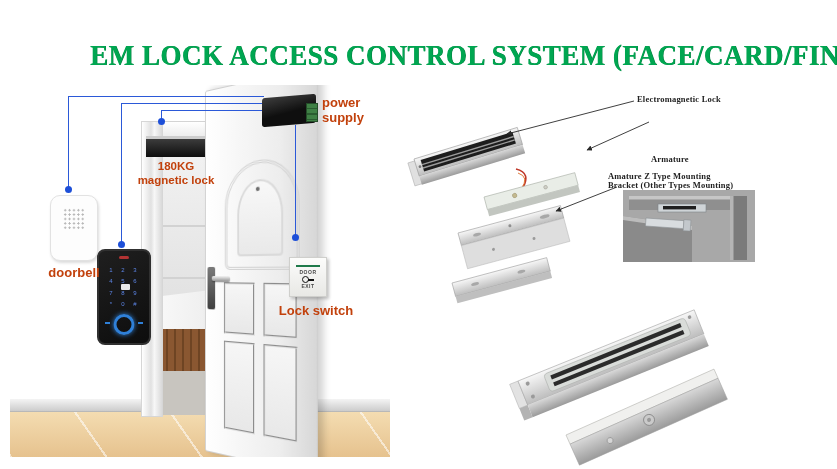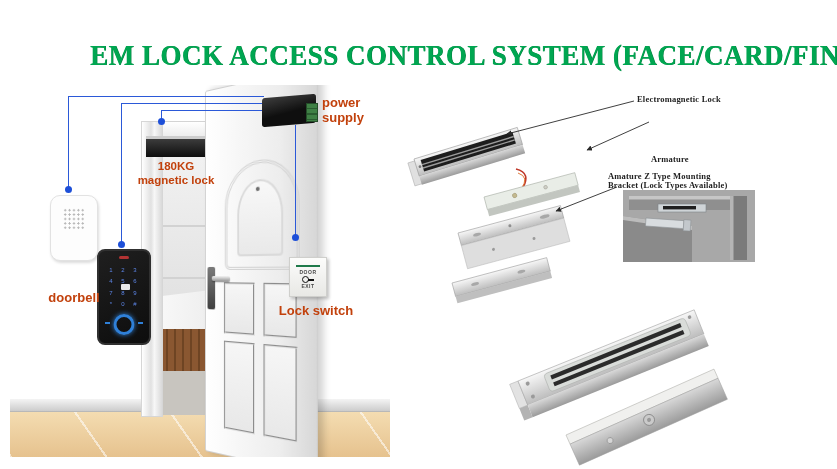--- a/index.html
+++ b/index.html
@@ -89,21 +89,21 @@
   .psu{position:absolute;left:252px;top:11px;width:54px;height:29px;z-index:7;}
   .psu-body{position:absolute;inset:0;border-radius:3px;transform:skewY(-5deg);
     background:linear-gradient(170deg,#3d3d3d,#0f0f0f 55%);}
   .psu-term{position:absolute;right:-2px;top:7px;width:10px;height:17px;
     background:repeating-linear-gradient(#3f8045 0 4px,#2a5c30 4px 5.5px);border:1px solid #244d29;}
 
   
   .lbl{position:absolute;font-weight:bold;color:#c2410c;font-family:"Liberation Sans",sans-serif;z-index:9;}
   .lbl-power{left:312px;top:10px;width:56px;font-size:13px;line-height:15px;}
   .lbl-lock{left:124px;top:74px;width:84px;font-size:11.5px;line-height:14px;text-align:center;z-index:6;}
-  .lbl-doorbell{left:30px;top:180px;width:68px;font-size:13px;text-align:center;margin-top:25px;}
+  .lbl-doorbell{left:30px;top:180px;width:68px;font-size:13px;text-align:center;}
   .lbl-controller{left:72px;top:259px;width:80px;font-size:13px;line-height:15px;text-align:center;}
   .lbl-exit{left:266px;top:218px;width:80px;font-size:13px;text-align:center;}
 
   
   .wire{position:absolute;background:#2b59d8;z-index:7;}
   .dot{position:absolute;width:7px;height:7px;border-radius:50%;background:#1d4fd8;z-index:8;}
 
   
   .scene-right{position:absolute;left:400px;top:85px;width:437px;height:384px;}
   .callout{position:absolute;font-family:"Liberation Serif",serif;font-weight:bold;
@@ -307,17 +307,17 @@
           <circle cx="38" cy="23" r="3" fill="#d6d6d6" stroke="#8e8e8e" stroke-width=".7"></circle>
         </g>
       </g>
     </svg>
 
     
     <div class="callout co-lock">Electromagnetic Lock</div>
     <div class="callout co-armature">Armature</div>
     <div class="callout co-bracket">
       <div>Amature Z Type Mounting</div>
-      <div>Bracket (Lock Types Available)</div>
+      <div>Bracket (Other Types Mounting)</div>
     </div>
   </div>
 
 </div>
 
 </body></html>

